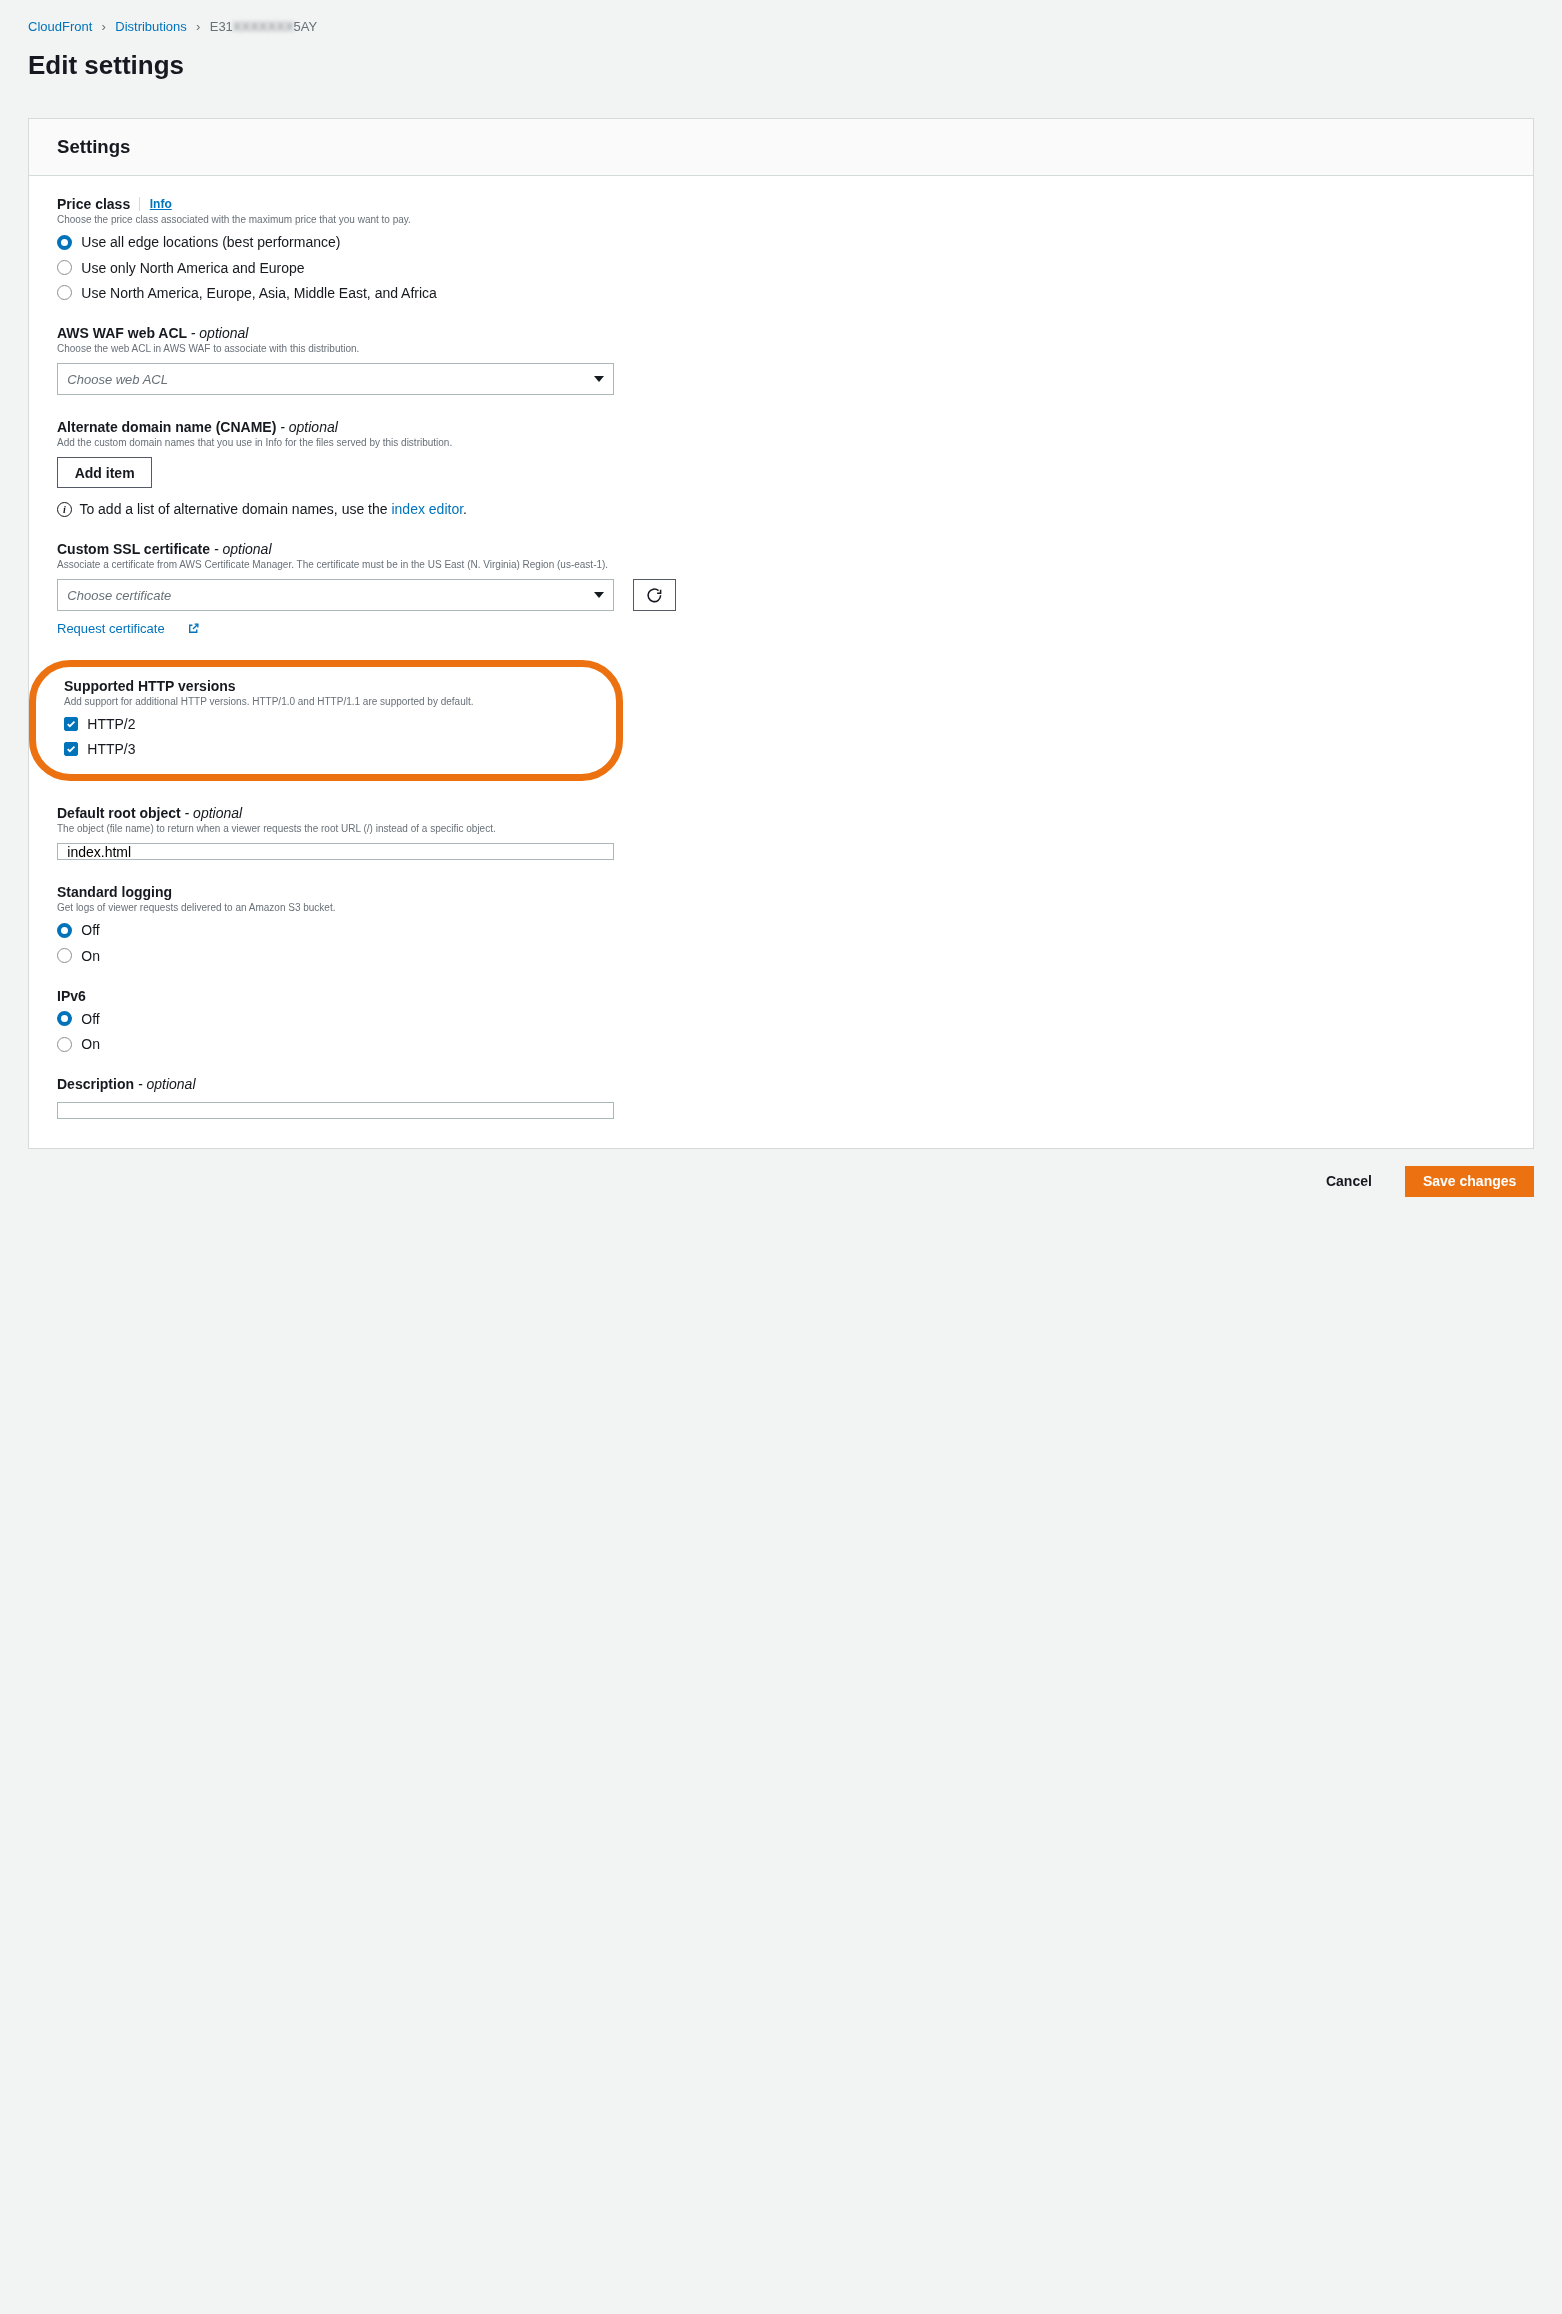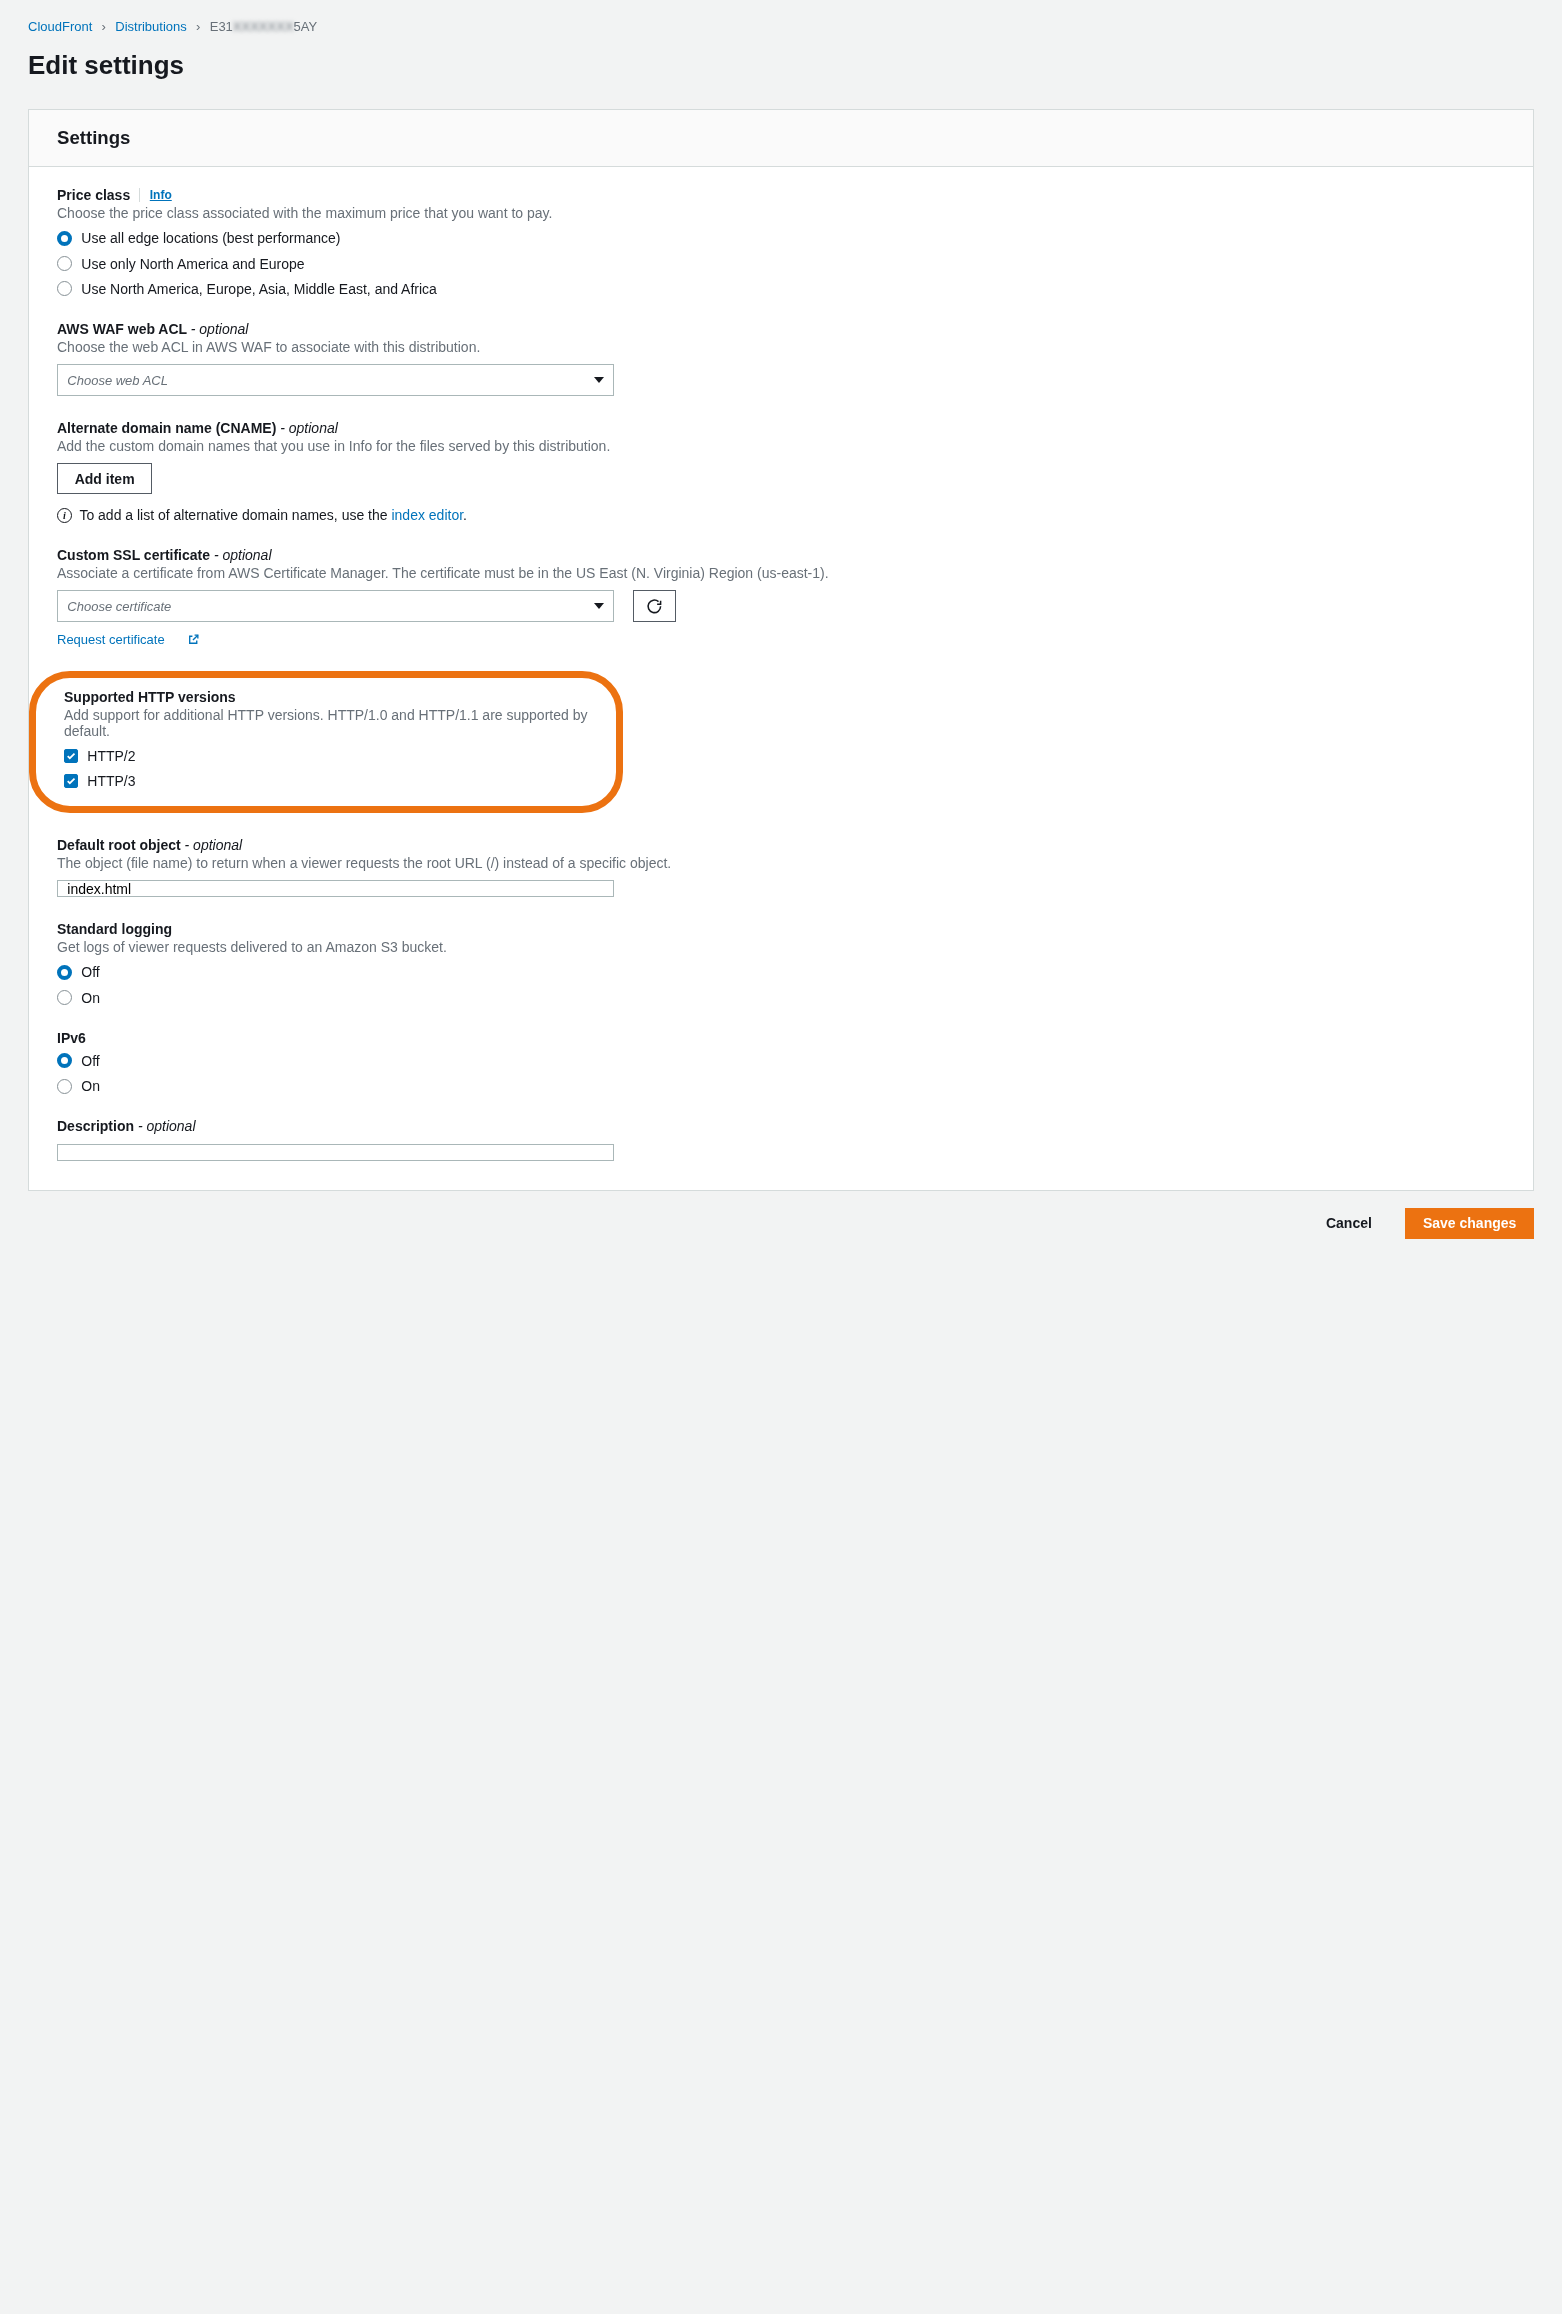--- a/index.html
+++ b/index.html
@@ -15,35 +15,35 @@
     margin-bottom: 16.7px;
     display: flex;
     align-items: center;
     gap: 9.3px;
     flex-wrap: wrap;
   }
   .breadcrumb a { color: #0073bb; text-decoration: none; }
   .breadcrumb .chev { color: #687078; }
   .breadcrumb .current { color: #687078; }
   .blur { filter: blur(1.9px); }
-  h1.page-title { font-size: 26px; font-weight: 700; margin-bottom: 28px; }
+  h1.page-title { font-size: 26px; font-weight: 700; margin-bottom: 37px; }
   .panel-outer { background:#f2f3f3; border:0.9px solid #d5dbdb; }
   .panel-header {
     padding: 16.7px 28px;
     border-bottom: 0.9px solid #d5dbdb;
     background: #fafafa;
   }
   .panel-header h2 { font-size: 18.6px; font-weight: 700; }
   .panel-body { padding: 20.4px 28px 26px 28px; background:#fff; }
   .field { margin-bottom: 24px; }
   .field-label-row { display: flex; align-items: center; gap: 9.3px; margin-bottom: 1.9px; }
   .field-label { font-weight: 700; font-size: 14px; }
   .optional { font-style: italic; font-weight: 400; }
   .info-link { color: #0073bb; font-weight: 700; font-size: 12px; border-left:0.9px solid #d5dbdb; padding-left:9.3px; }
-  .field-desc { color: #687078; font-size: 14px; margin-bottom: 9.3px; }
+  .field-desc { color: #687078; font-size: 10px; margin-bottom: 9.3px; }
   .radio-group, .check-group { display:flex; flex-direction:column; gap:9.3px; }
   .radio-item, .check-item { display:flex; align-items:center; gap:9.3px; font-size:14px; }
   .radio-outer {
     width:15px; height:15px; border-radius:50%;
     border:1.4px solid #879196; display:flex; align-items:center; justify-content:center;
     flex-shrink:0;
   }
   .radio-outer.checked { border-color:#0073bb; border-width:4.6px; }
   .checkbox {
     width:14px; height:14px; border-radius:1.9px; border:0.9px solid #879196;

